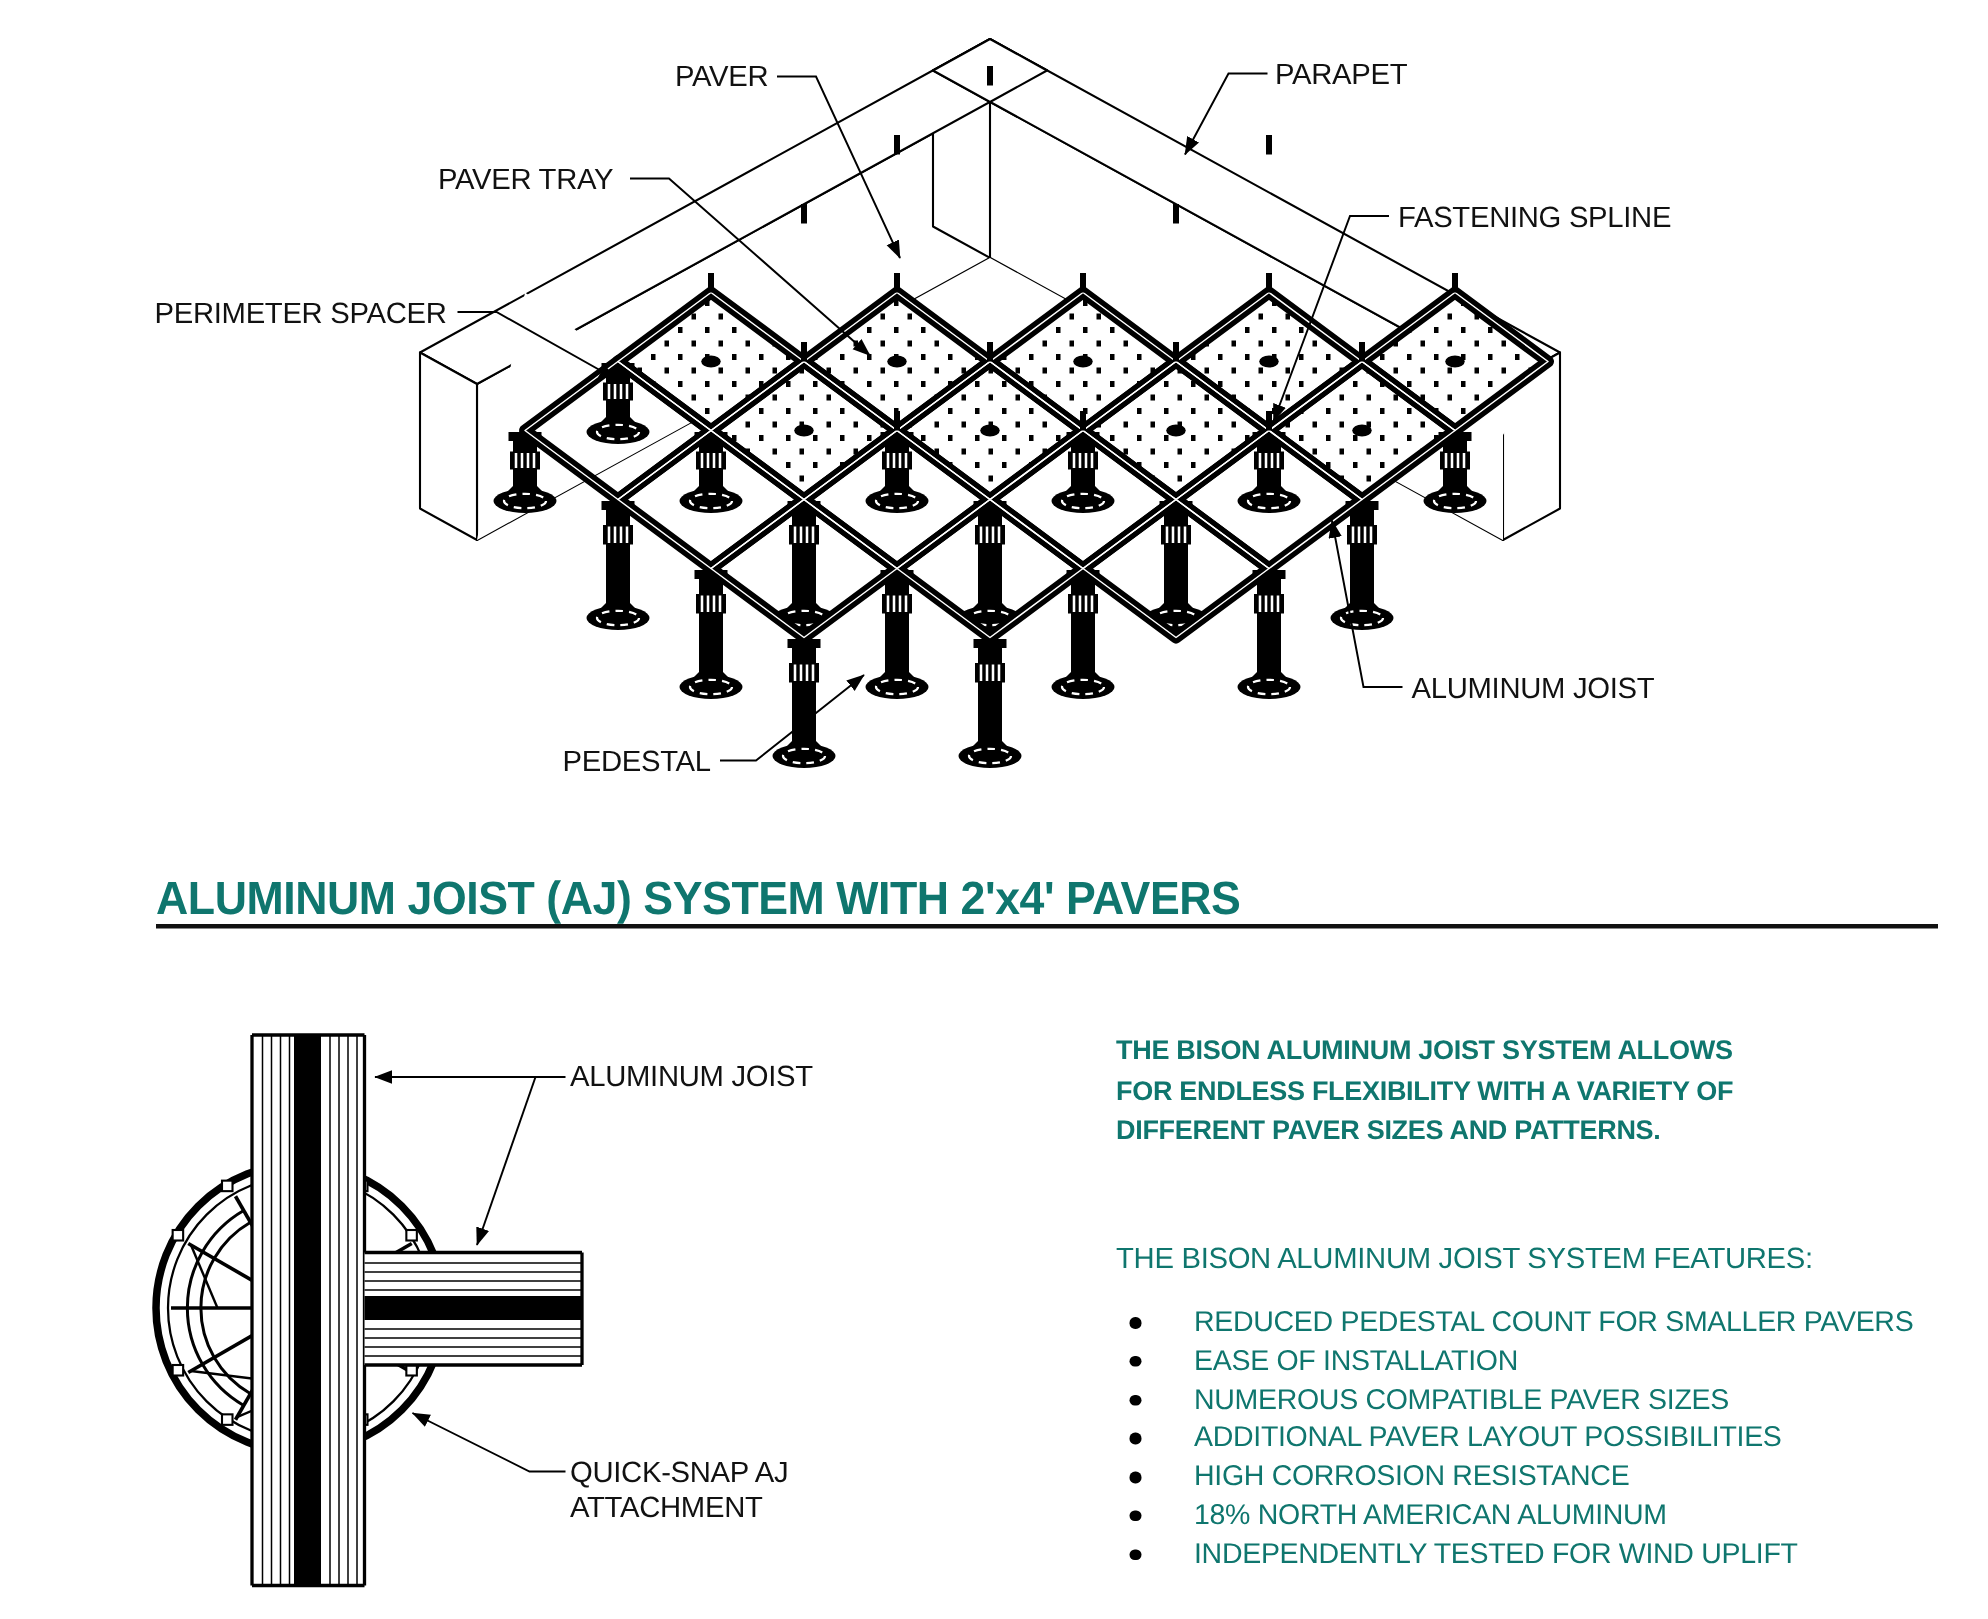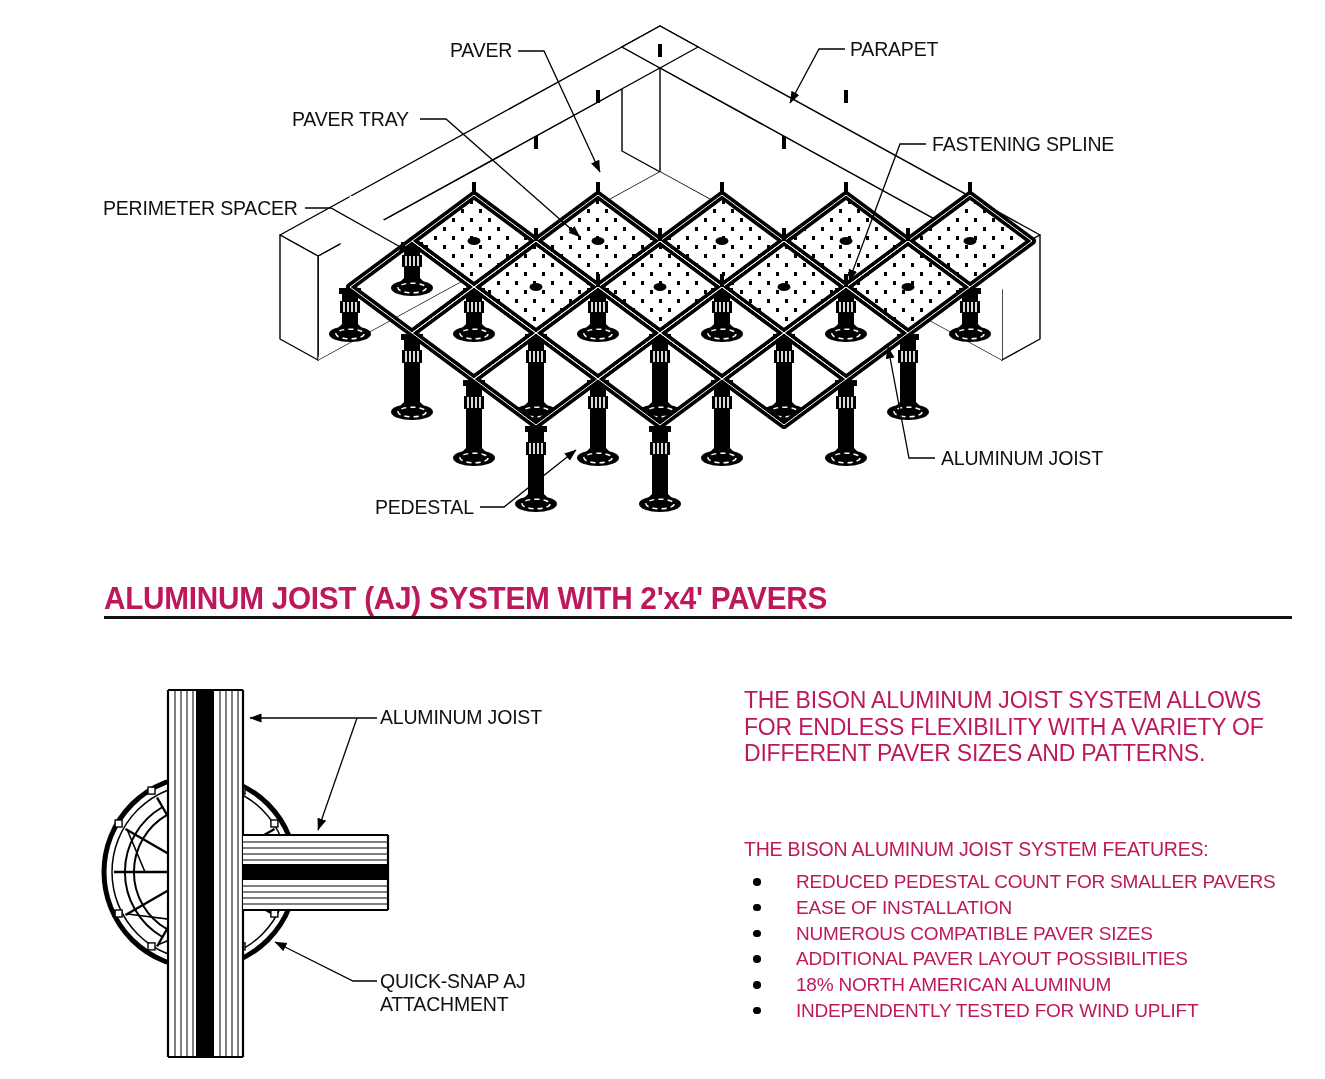--- a/index.html
+++ b/index.html
@@ -1,25 +1,25 @@
 <!DOCTYPE html>
 <html><head>
 <meta charset="utf-8">
 <style>
   html,body{margin:0;padding:0;background:#fff;}
   .page{position:relative;width:1325px;height:1079px;background:#fff;overflow:hidden;
-        font-family:"Liberation Sans", sans-serif;color:#be185d;}
+        font-family:"Liberation Sans", sans-serif;color:#0f766e;}
   svg text{font-family:"Liberation Sans", sans-serif;fill:#111;}
   .dwg-label{font-size:19.5px;letter-spacing:-0.2px;}
   .section-title{position:absolute;left:104px;top:581px;font-size:31px;font-weight:bold;
         letter-spacing:-0.3px;transform:scaleX(0.96);transform-origin:left center;white-space:nowrap;}
   .title-rule{position:absolute;left:104px;top:616px;width:1188px;height:3px;background:#111;}
   .desc{position:absolute;left:744px;top:687px;width:560px;}
-  .desc-intro{font-size:23px;font-weight:normal;line-height:26.5px;letter-spacing:-0.2px;}
-  .desc-heading{position:absolute;left:744px;top:828px;font-size:19.5px;letter-spacing:-0.2px;white-space:nowrap;margin-top:10px;}
+  .desc-intro{font-size:18px;font-weight:bold;line-height:26.5px;letter-spacing:-0.2px;}
+  .desc-heading{position:absolute;left:744px;top:828px;font-size:19.5px;letter-spacing:-0.2px;white-space:nowrap;}
   .feature-list{position:absolute;left:744px;top:869px;width:570px;margin:0;padding:0;list-style:none;}
   .feature-list li{position:relative;padding-left:52px;line-height:25.8px;font-size:19px;letter-spacing:-0.2px;white-space:nowrap;}
   .feature-list li::before{content:"";position:absolute;left:9px;top:9px;width:7.5px;height:7.5px;
         border-radius:50%;background:#000;}
 </style>
 </head>
 <body>
 
 <div class="page">
 
@@ -326,17 +326,18 @@
     </div>
   </div>
 
   <div class="desc-heading">THE BISON ALUMINUM JOIST SYSTEM FEATURES:</div>
 
   <ul class="feature-list">
     <li>REDUCED PEDESTAL COUNT FOR SMALLER PAVERS</li>
     <li>EASE OF INSTALLATION</li>
     <li>NUMEROUS COMPATIBLE PAVER SIZES</li>
     <li>ADDITIONAL PAVER LAYOUT POSSIBILITIES</li>
+    <li>HIGH CORROSION RESISTANCE</li>
     <li>18% NORTH AMERICAN ALUMINUM</li>
     <li>INDEPENDENTLY TESTED FOR WIND UPLIFT</li>
   </ul>
 
 </div>
 
 </body></html>

